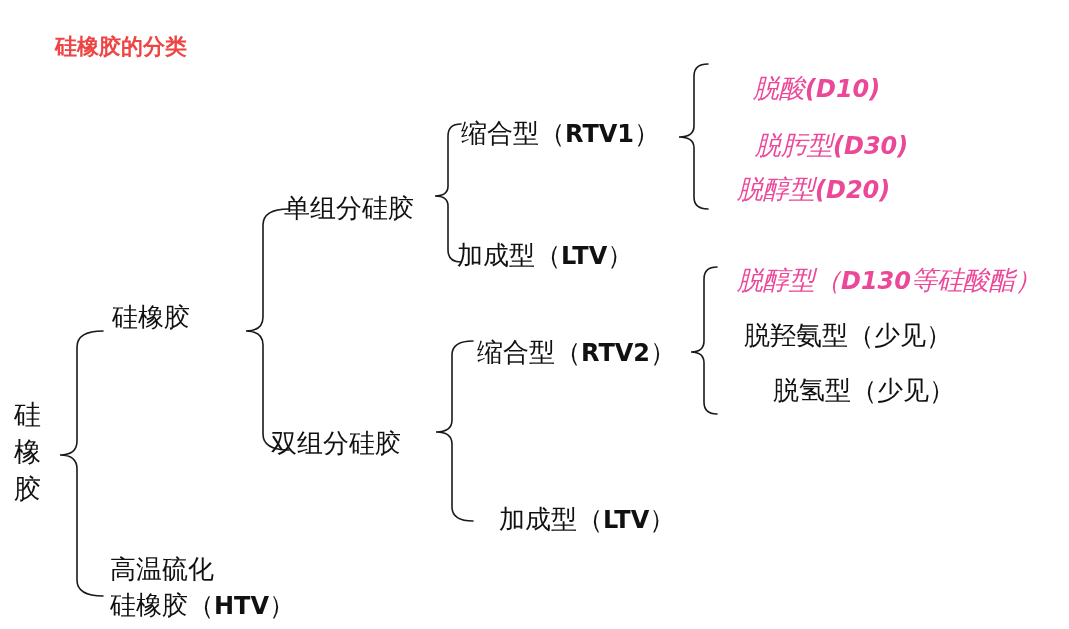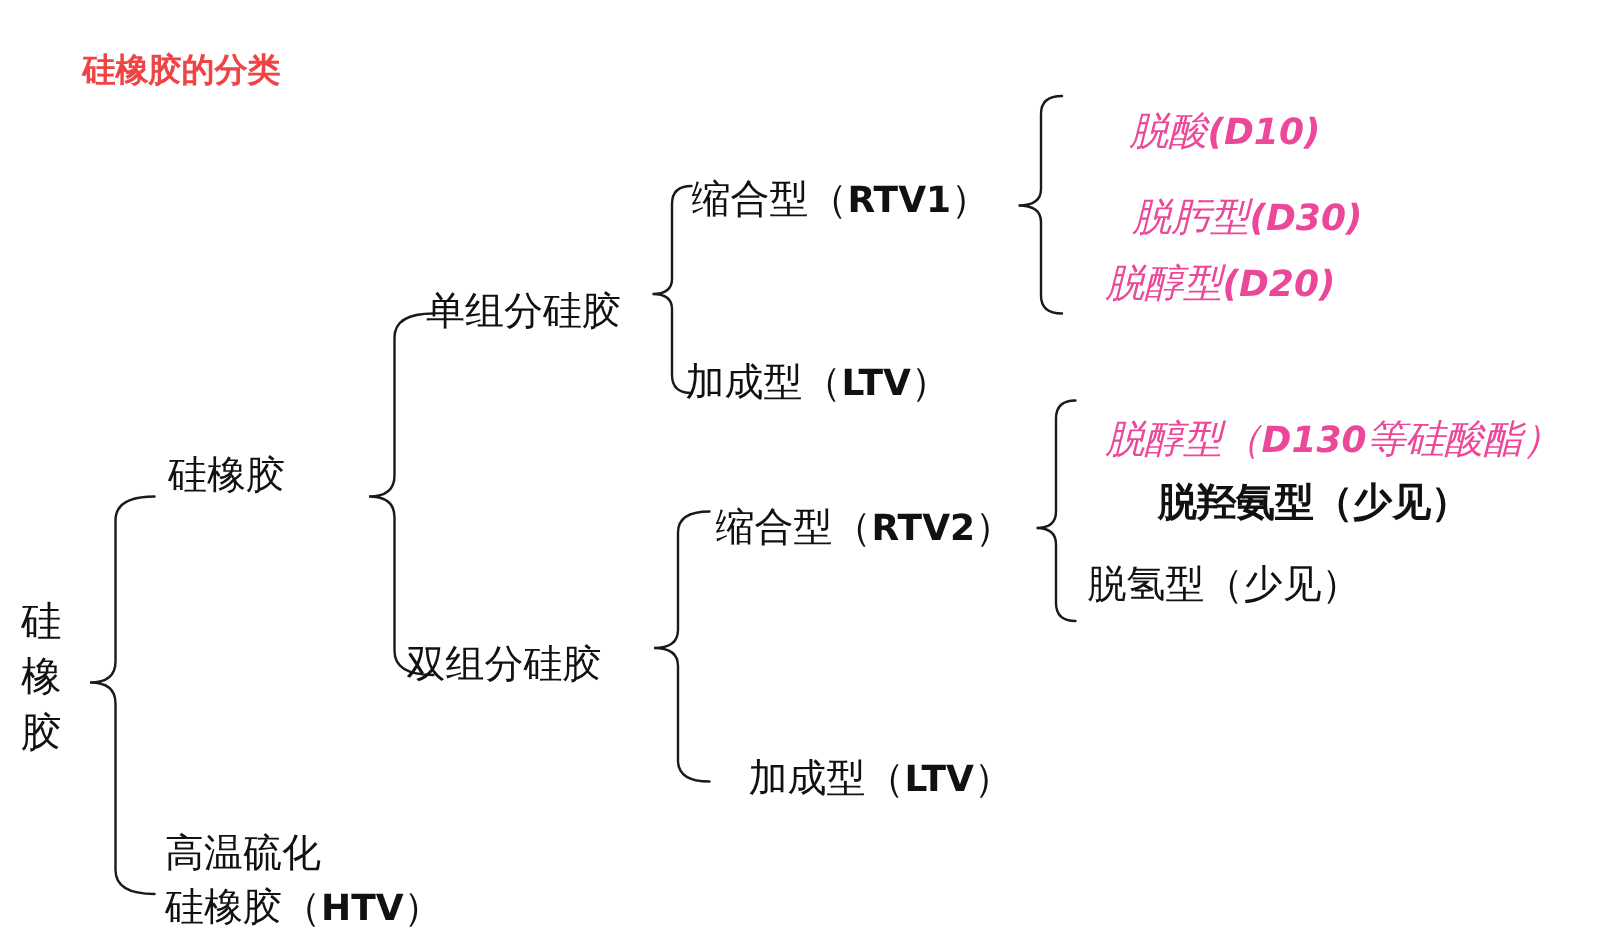--- a/index.html
+++ b/index.html
@@ -87,19 +87,19 @@
   <div class="node" style="left:477px;top:337px;text-align:center;"><span>缩合型（</span><span class="code">RTV2</span><span>）</span></div>
 
   <div class="node" style="left:499px;top:504px;"><span>加成型（</span><span class="code">LTV</span><span>）</span></div>
 
   <div class="node red" style="left:753px;top:73px;"><span>脱酸</span><span class="code">(D10)</span></div>
 
   <div class="node red" style="left:755px;top:130px;"><span>脱肟型</span><span class="code">(D30)</span></div>
 
   <div class="node red" style="left:737px;top:174px;"><span>脱醇型</span><span class="code">(D20)</span></div>
 
-  <div class="node red" style="left:737px;top:265px;margin-top:13px;"><span>脱醇型（</span><span class="code">D130</span><span>等硅酸酯）</span></div>
+  <div class="node red" style="left:737px;top:265px;"><span>脱醇型（</span><span class="code">D130</span><span>等硅酸酯）</span></div>
 
-  <div class="node" style="left:772px;top:320px;font-weight:bold;">脱羟氨型（少见）</div>
+  <div class="node" style="left:744px;top:320px;">脱羟氨型（少见）</div>
 
-  <div class="node" style="left:725px;top:375px;text-align:center;">脱氢型（少见）</div>
+  <div class="node" style="left:773px;top:375px;text-align:center;">脱氢型（少见）</div>
 
 </div>
 
 </body></html>

